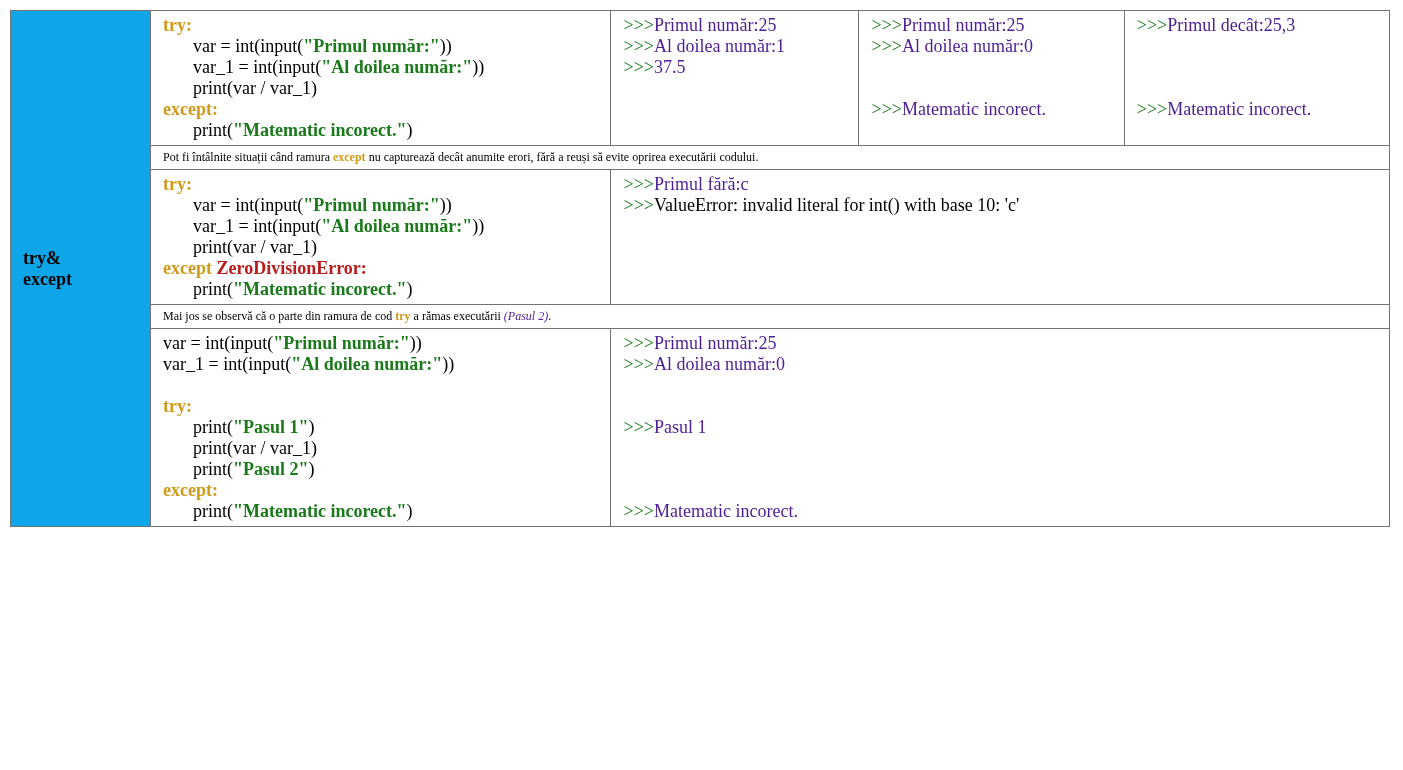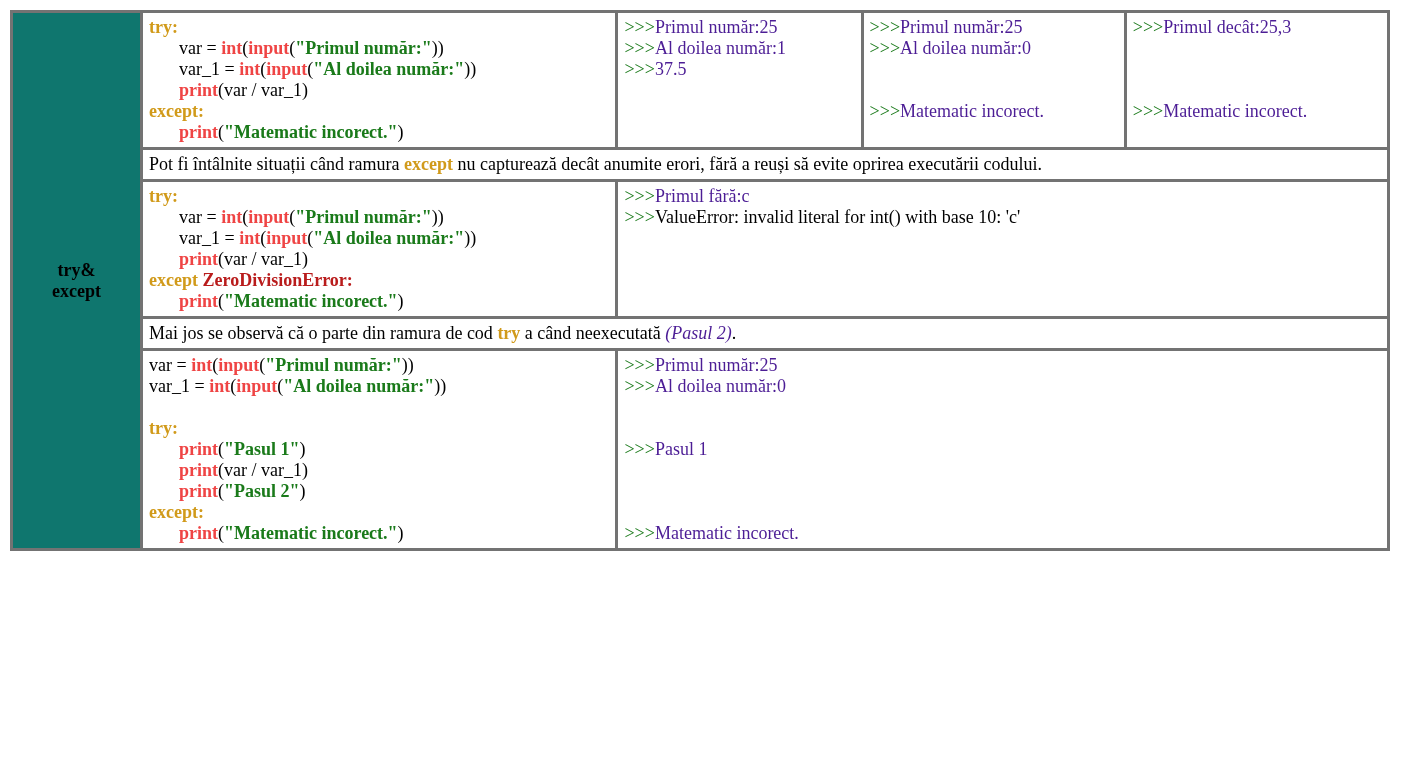--- a/index.html
+++ b/index.html
@@ -8,49 +8,49 @@
     font-family: "Liberation Serif", "Times New Roman", serif;
     font-size: 18px;
     background: #fff;
     color: #000;
   }
   table {
     border-collapse: collapse;
     width: 1380px;
   }
   td {
-    border: 3px solid #737373;
+    border: 1px solid #737373;
     vertical-align: top;
-    padding: 4px 6px;
+    padding: 4px 12px;
   }
   td.side {
-    background: #0f766e;
-    text-align: center;
+    background: #0ea5e9;
+    text-align: left;
     vertical-align: middle;
     font-weight: bold;
     width: 115px;
   }
   .kw-try    { color: #d19a1a; font-weight: bold; }
   .kw-except { color: #d19a1a; font-weight: bold; margin-top: 9px; }
-  .fn        { color: #ef4444; font-weight: bold; }
+  .fn        { color: #000000; font-weight: normal; }
   .str       { color: #1a7a1a; font-weight: bold; }
   .ex        { color: #b91c1c; font-weight: bold; }
   .prompt    { color: #1a7a1a; }
   .out       { color: #4c1d95; }
   .err       { color: #000000; }
   .hl        { color: #d19a1a; font-weight: bold; }
   .step      { color: #4c1d95; font-weight: normal; font-style: italic; }
   pre {
     margin: 0;
     font-family: inherit;
     font-size: inherit;
     white-space: pre;
   }
   .indent { padding-left: 30px; display: block; }
-  .notes { font-size: 18px; }
+  .notes { font-size: 12px; }
 </style>
 </head>
 <body>
 
 <table>
   <tbody>
       <tr>
     <td class="side" rowspan="5">
       <span>try&amp;</span><br>
       <span>except</span>
@@ -98,21 +98,21 @@
 <span class="indent"><span class="fn">print</span><span>(</span><span class="str">"Matematic incorect."</span><span>)</span></span></pre>
     </td>
     <td colspan="3">
 <pre><span class="prompt">&gt;&gt;&gt;</span><span class="out">Primul fără:c</span>
 <span class="prompt">&gt;&gt;&gt;</span><span class="err">ValueError: invalid literal for int() with base 10: 'c'</span></pre>
     </td>
   </tr>
 
   <tr>
     <td colspan="4" class="notes">
-      <span>Mai jos se observă că o parte din ramura de cod </span><span class="hl">try</span><span> a când neexecutată </span><span class="step">(Pasul 2)</span><span>.</span>
+      <span>Mai jos se observă că o parte din ramura de cod </span><span class="hl">try</span><span> a rămas executării </span><span class="step">(Pasul 2)</span><span>.</span>
     </td>
   </tr>
 
   <tr>
     <td>
 <pre><span>var = </span><span class="fn">int</span><span>(</span><span class="fn">input</span><span>(</span><span class="str">"Primul număr:"</span><span>))</span>
 <span>var_1 = </span><span class="fn">int</span><span>(</span><span class="fn">input</span><span>(</span><span class="str">"Al doilea număr:"</span><span>))</span>
 
 <span class="kw-try">try:</span>
 <span class="indent"><span class="fn">print</span><span>(</span><span class="str">"Pasul 1"</span><span>)</span></span><span class="indent"><span class="fn">print</span><span>(var / var_1)</span></span><span class="indent"><span class="fn">print</span><span>(</span><span class="str">"Pasul 2"</span><span>)</span></span><span class="kw-except">except:</span>

